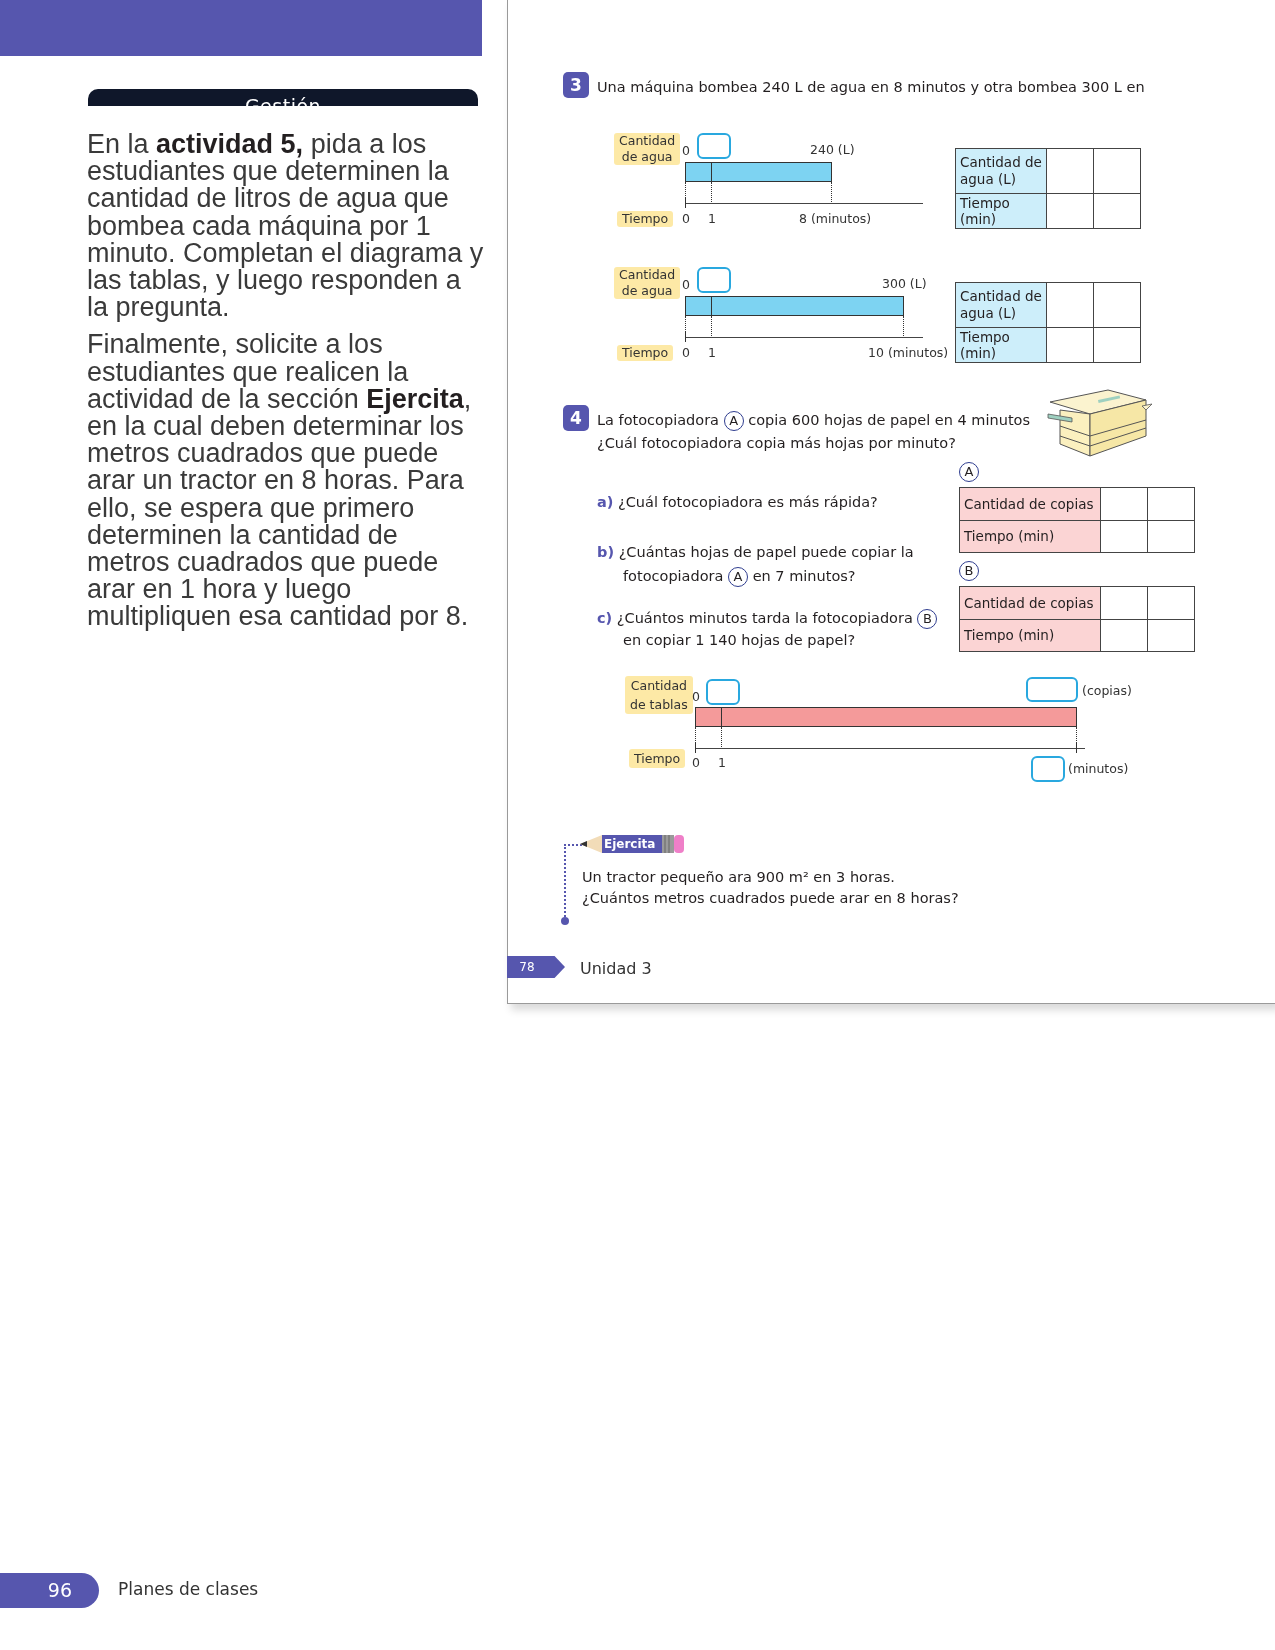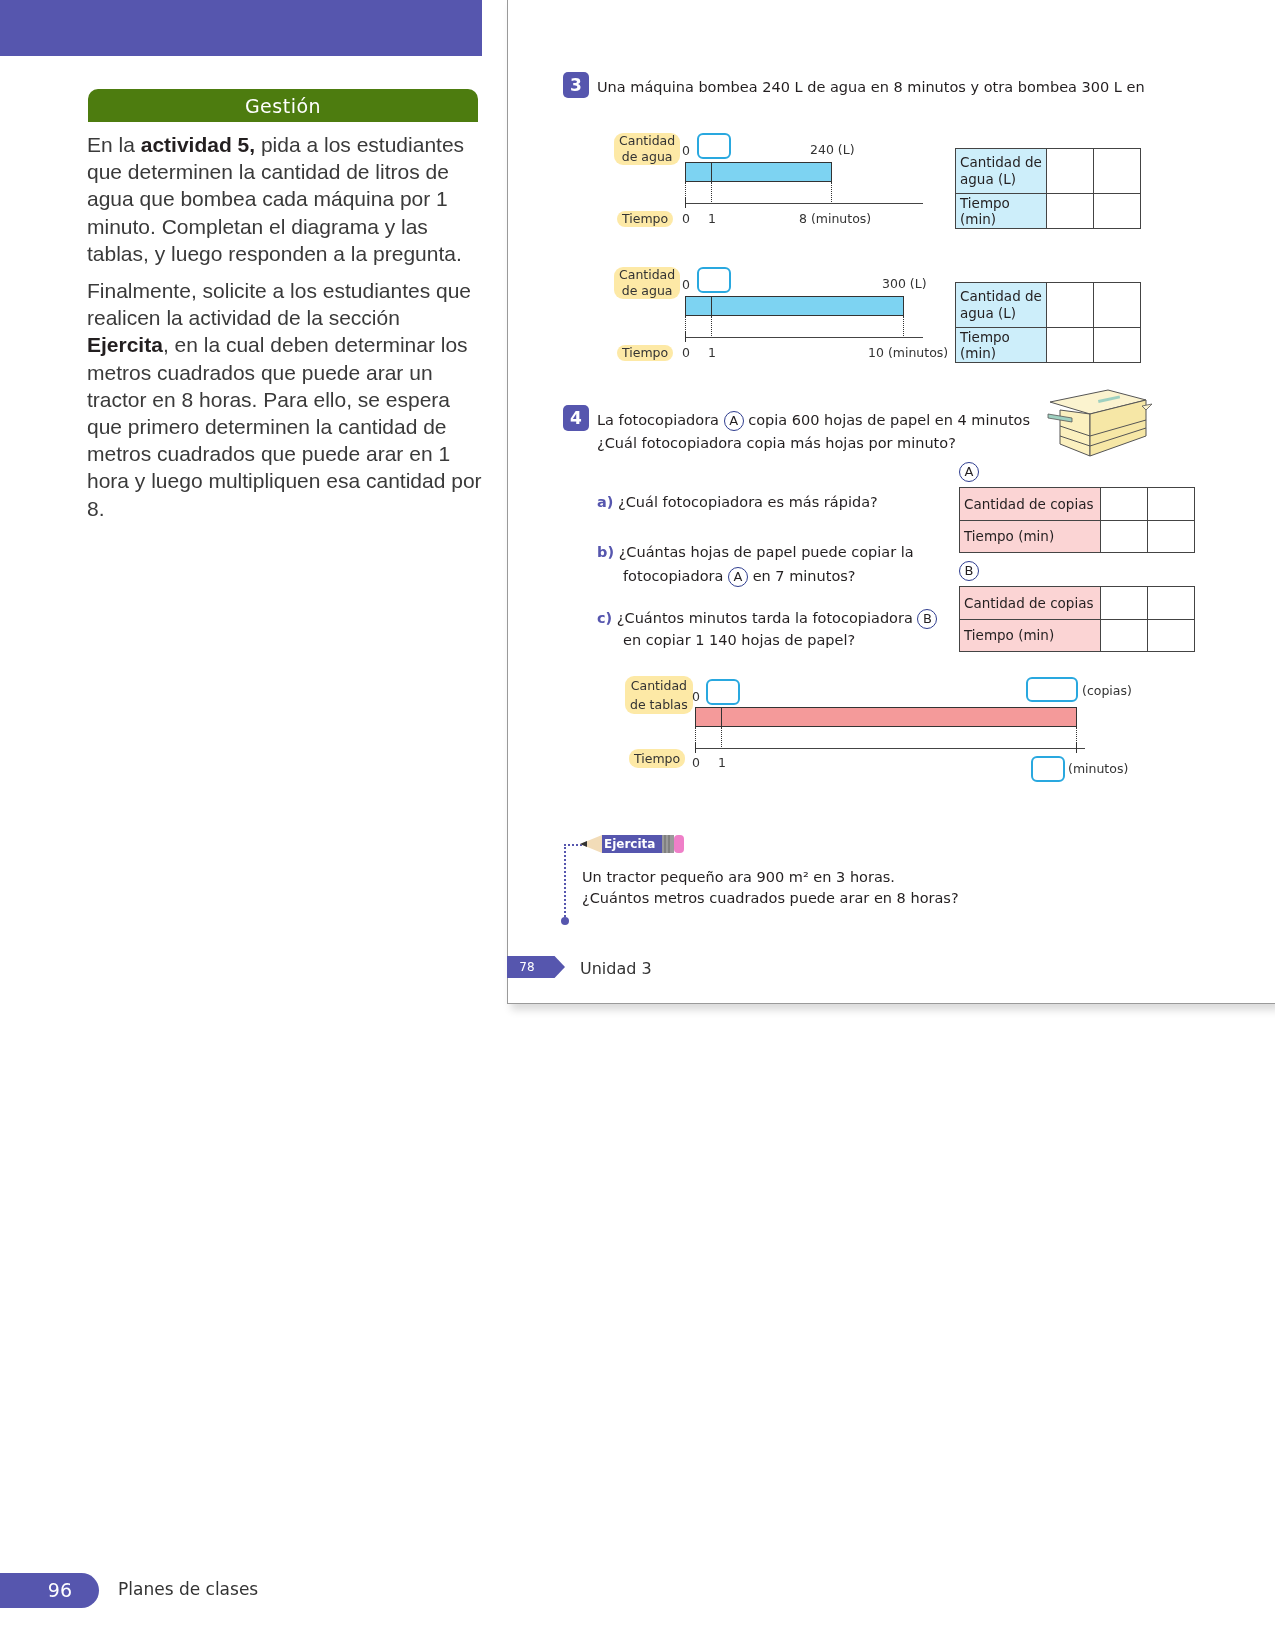--- a/index.html
+++ b/index.html
@@ -1,32 +1,32 @@
 <!DOCTYPE html>
 <html><head>
 <meta charset="utf-8">
 <style>
   html, body { margin:0; padding:0; }
   body { width:1275px; height:1650px; position:relative; background:#ffffff; overflow:hidden;
          font-family:"DejaVu Sans", sans-serif; color:#231f20; }
   .abs { position:absolute; }
   .topbar { left:0; top:0; width:482px; height:56px; background:#5656ae; }
-  .gestion { left:88px; top:89px; width:390px; height:33px; background:#4d7c0f; border-radius:10px 10px 0 0;
+  .gestion { left:88px; top:89px; width:390px; height:17px; background:#0f172a; border-radius:10px 10px 0 0;
              color:#fff; font-size:19px; text-align:center; line-height:34px; letter-spacing:0.5px; }
-  .lefttext { left:87px; width:400px; font-family:"Liberation Sans", sans-serif; font-size:21px; line-height:27.2px;
+  .lefttext { left:87px; width:400px; font-family:"Liberation Sans", sans-serif; font-size:27px; line-height:27.2px;
               color:#3a3a3a; font-weight:300; }
   .lefttext p { margin:0 0 10px 0; }
   .lefttext b { color:#231f20; font-weight:bold; }
   .page { left:507px; top:0; width:768px; height:1003px; background:#fff; border-left:1.5px solid #9a9a9a;
           border-bottom:1.5px solid #9a9a9a; box-shadow: 4px 6px 8px rgba(0,0,0,0.15); }
   .sans { font-family:"DejaVu Sans", sans-serif; }
   .qnum { width:26px; height:26px; background:#5656ae; color:#fff; border-radius:5px; font-weight:bold;
           font-size:17px; text-align:center; line-height:26px; }
   .qtext { font-size:14.5px; line-height:21px; color:#231f20; }
-  .pill { background:#fde9a6; border-radius:9px; font-size:12.5px; line-height:16px; padding:0 5px; color:#333; text-align:center; }
+  .pill { background:#fde9a6; border-radius:3px; font-size:12.5px; line-height:16px; padding:0 5px; color:#333; text-align:center; }
   .tick { font-size:12.5px; color:#333; }
   .ansbox { border:2px solid #29a8df; border-radius:6px; background:#fff; }
   .bar-blue { background:#7dd3f2; border:1.5px solid #333; box-sizing:border-box; }
   .bar-red { background:#f49a9a; border:1.5px solid #333; box-sizing:border-box; }
   .hline { height:0; border-top:1.5px solid #444; }
   .vline { width:0; border-left:1.5px solid #333; }
   .dline { width:0; border-left:1.2px dotted #333; }
   table.grid { border-collapse:collapse; position:absolute; font-size:13.5px; }
   table.grid td { border:1.2px solid #444; padding:0 4px; color:#231f20; }
   td.hb { background:#cdeefa; }

